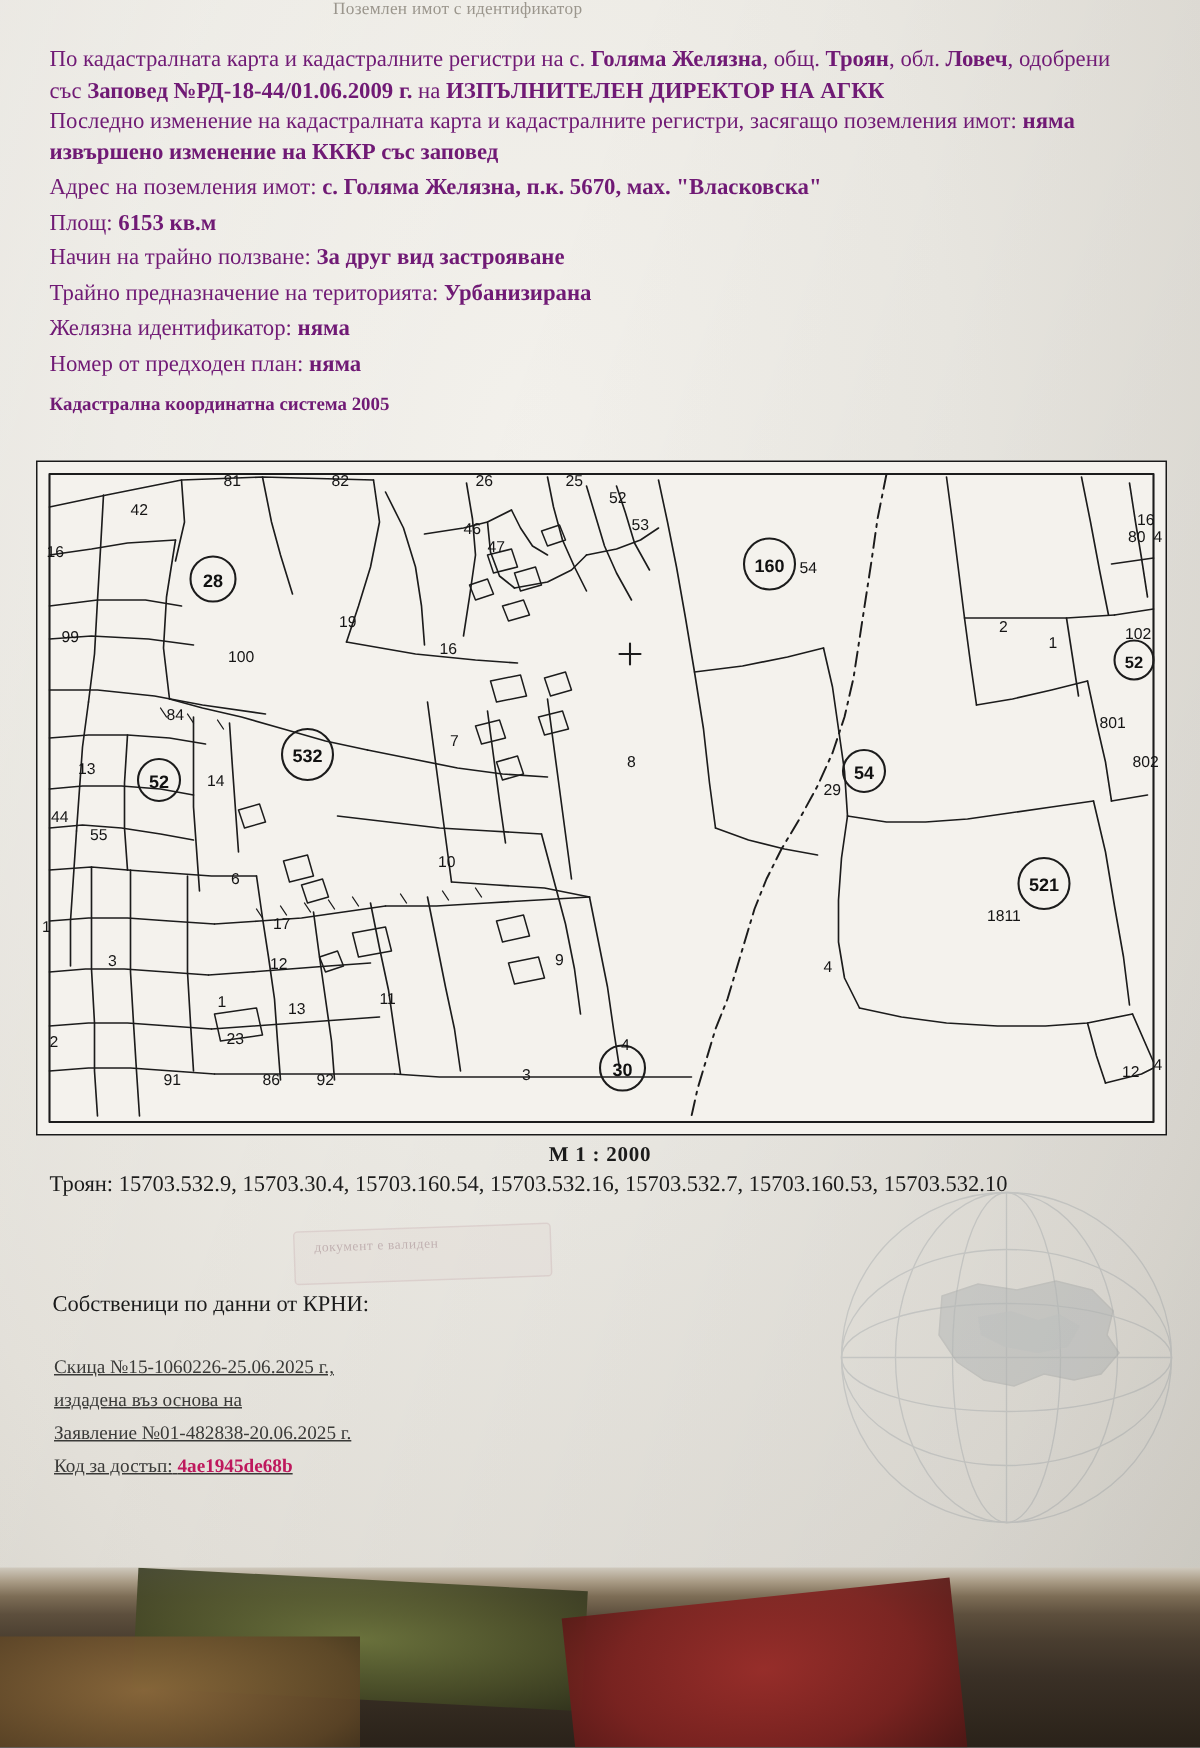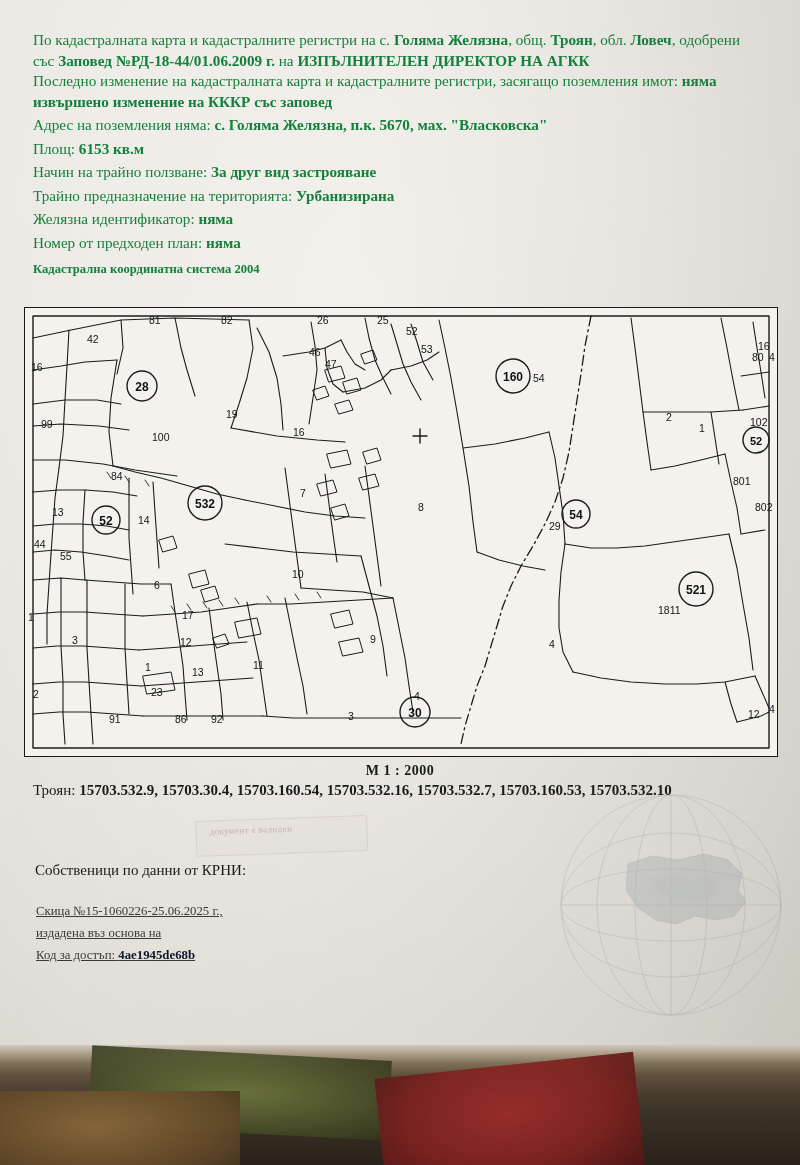--- a/index.html
+++ b/index.html
@@ -72,21 +72,21 @@
   
   .textblock {
     position: absolute;
     left: 33px; top: 30px;
     width: 710px;
   }
   .line {
     font-size: 15.2px;
     line-height: 20.5px;
     margin-bottom: 3px;
-    color: #15803d;
+    color: #701a75;
   }
   .line b { font-weight: bold; }
   .l1 { margin-bottom: 0px; }
   .l-coord {
     font-size: 12.6px;
     font-weight: bold;
     margin-top: 6px;
     margin-bottom: 2px;
   }
 
@@ -117,21 +117,21 @@
 
   
   .neighbours {
     position: absolute;
     left: 33px; top: 780px;
     width: 712px;
     font-size: 15px;
     line-height: 20px;
   }
   .neighbours .nb-label { font-weight: normal; }
-  .neighbours .nb-list { font-weight: bold; }
+  .neighbours .nb-list { font-weight: normal; }
 
   
   .owners {
     position: absolute;
     left: 35px; top: 862px;
     font-size: 15px;
     text-align: right;
   }
 
   
@@ -140,21 +140,21 @@
     left: 36px; top: 900px;
     width: 420px;
     color: #3a3a38;
     text-decoration: underline;
   }
   .footer .f-line {
     font-size: 12.8px;
     line-height: 22px;
     white-space: nowrap;
   }
-  .footer .f-line b { font-weight: bold; color: #0f172a; }
+  .footer .f-line b { font-weight: bold; color: #be185d; }
 
   
   #globe {
     position: absolute;
     left: 556px; top: 790px;
     width: 230px; height: 230px;
     opacity: 0.30;
   }
   
   #stamp {
@@ -176,30 +176,31 @@
     border-radius: 3px;
     background: rgba(210,170,175,0.18);
   }
 </style>
 </head>
 <body>
 
 <div id="page">
   <div id="paper"></div>
 
+  <div class="top-faint">Поземлен имот с идентификатор</div>
 
   <div class="textblock">
     <div class="line l1">
       По кадастралната карта и кадастралните регистри на с. <b>Голяма Желязна</b>, общ. <b>Троян</b>, обл. <b>Ловеч</b>, одобрени със <b>Заповед №РД-18-44/01.06.2009 г.</b> на <b>ИЗПЪЛНИТЕЛЕН ДИРЕКТОР НА АГКК</b>
     </div>
     <div class="line">
       Последно изменение на кадастралната карта и кадастралните регистри, засягащо поземления имот: <b>няма извършено изменение на КККР със заповед</b>
     </div>
     <div class="line">
-      <span>Адрес на поземления няма:</span>
+      <span>Адрес на поземления имот:</span>
       <b>с. Голяма Желязна, п.к. 5670, мах. "Власковска"</b>
     </div>
     <div class="line">
       <span>Площ:</span>
       <b>6153 кв.м</b>
     </div>
     <div class="line">
       <span>Начин на трайно ползване:</span>
       <b>За друг вид застрояване</b>
     </div>
@@ -208,21 +209,21 @@
       <b>Урбанизирана</b>
     </div>
     <div class="line">
       <span>Желязна идентификатор:</span>
       <b>няма</b>
     </div>
     <div class="line">
       <span>Номер от предходен план:</span>
       <b>няма</b>
     </div>
-    <div class="line l-coord">Кадастрална координатна система 2004</div>
+    <div class="line l-coord">Кадастрална координатна система 2005</div>
   </div>
 
   <div id="map-wrap">
     <div id="map-frame">
       <svg width="752" height="448" viewBox="0 0 752 448" xmlns="http://www.w3.org/2000/svg">
         <g fill="none" stroke="#1c1c1c" stroke-width="1.1" stroke-linejoin="round" stroke-linecap="round">
 
           <path d="M8 8 L744 8 L744 440 L8 440 Z" stroke="#1c1c1c" stroke-width="1.4"></path>
 
           <path d="M8 30 L46 22 L96 12 L150 10 L224 12"></path>
@@ -461,20 +462,21 @@
       </g>
 
       <path d="M72 74 L96 66 L122 70 L148 64 L172 70 L186 84 L182 100 L190 112 L178 126 L160 130 L140 126 L120 134 L100 130 L82 118 L70 100 Z" fill="#5b6b77" opacity="0.55" stroke="#3f4c56" stroke-width="1"></path>
       <path d="M96 88 L118 84 L136 90 L150 86 L164 94 L156 108 L136 112 L114 108 L98 100 Z" fill="#7d8c96" opacity="0.5" stroke="none"></path>
     </svg>
   </div>
 
   <div class="footer">
     <div class="f-line">Скица №15-1060226-25.06.2025 г.,</div>
     <div class="f-line">издадена въз основа на</div>
+    <div class="f-line">Заявление №01-482838-20.06.2025 г.</div>
     <div class="f-line">
       <span>Код за достъп:</span>
       <b>4ae1945de68b</b>
     </div>
   </div>
 
   <div id="photo-edge">
     <div class="blob2"></div>
     <div class="blob3"></div>
     <div class="blob1"></div>

